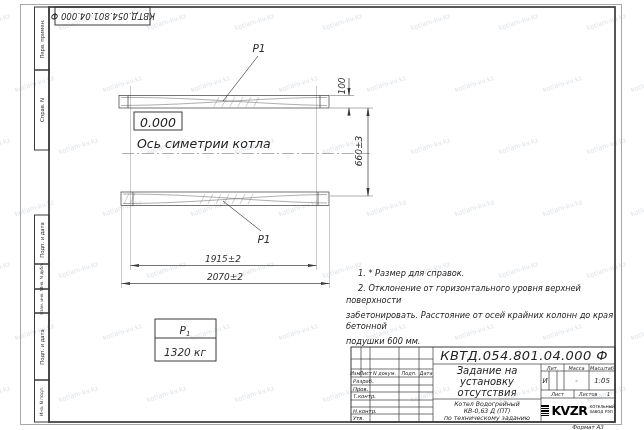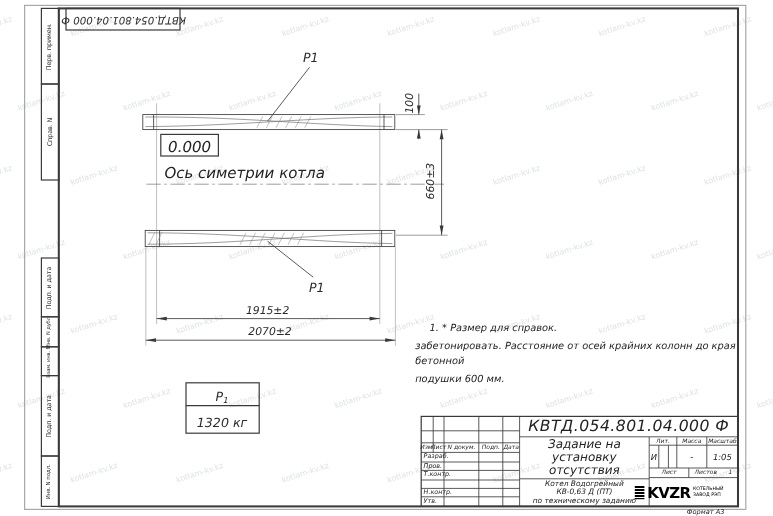--- a/index.html
+++ b/index.html
@@ -196,20 +196,21 @@
   </div>
 <div class="abs stripbox" style="left:34.5px;top:313px;width:14.5px;height:67px;">
     <span>Подп. и дата</span>
   </div>
 <div class="abs stripbox" style="left:34.5px;top:380px;width:14.5px;height:42px;">
     <span style="font-size:4.6px">Инв. N подл.</span>
   </div>
 
 <div class="abs notes" style="left:342px;top:264px;width:278px;">
   <p class="ind">1. * Размер для справок.</p>
+  <p class="ind">2. Отклонение от горизонтального уровня верхней поверхности</p>
   <p>забетонировать. Расстояние от осей крайних колонн до края бетонной</p>
   <p>подушки 600 мм.</p>
 </div>
 
 <div class="cell" style="left:351px;top:369px;width:10px;height:8px;">Изм.</div>
 <div class="cell" style="left:361px;top:369px;width:9px;height:8px;">Лист</div>
 <div class="cell" style="left:370px;top:369px;width:29px;height:8px;">N докум.</div>
 <div class="cell" style="left:399px;top:369px;width:20px;height:8px;">Подп.</div>
 <div class="cell" style="left:419px;top:369px;width:14px;height:8px;">Дата</div>
 
@@ -235,21 +236,21 @@
 <div class="cell" style="left:589px;top:364px;width:26px;height:7px;">Масштаб</div>
 <div class="cell val" style="left:541px;top:371px;width:8px;height:19px;">И</div>
 <div class="cell val" style="left:564px;top:371px;width:25px;height:19px;">-</div>
 <div class="cell val" style="left:589px;top:371px;width:26px;height:19px;">1:05</div>
 <div class="cell" style="left:541px;top:390px;width:33px;height:8px;">Лист</div>
 <div class="cell" style="left:574px;top:390px;width:41px;height:8px;justify-content:space-around;">
   <span>Листов</span>
   <span>1</span>
 </div>
 
-<div class="abs flexc" style="left:529px;top:398px;width:74px;height:24px;gap:2px;">
+<div class="abs flexc" style="left:541px;top:398px;width:74px;height:24px;gap:2px;">
   <span class="logo-mark"></span>
   <span class="kvzr">KVZR</span>
   <span class="kvzr-cap">
     <div>КОТЕЛЬНЫЙ</div>
     <div>ЗАВОД РЭП</div>
   </span>
 </div>
 
 <div class="cell" style="left:558px;top:423px;width:60px;height:7px;font:italic 5.5px 'DejaVu Sans',sans-serif;">Формат А3</div>
 

